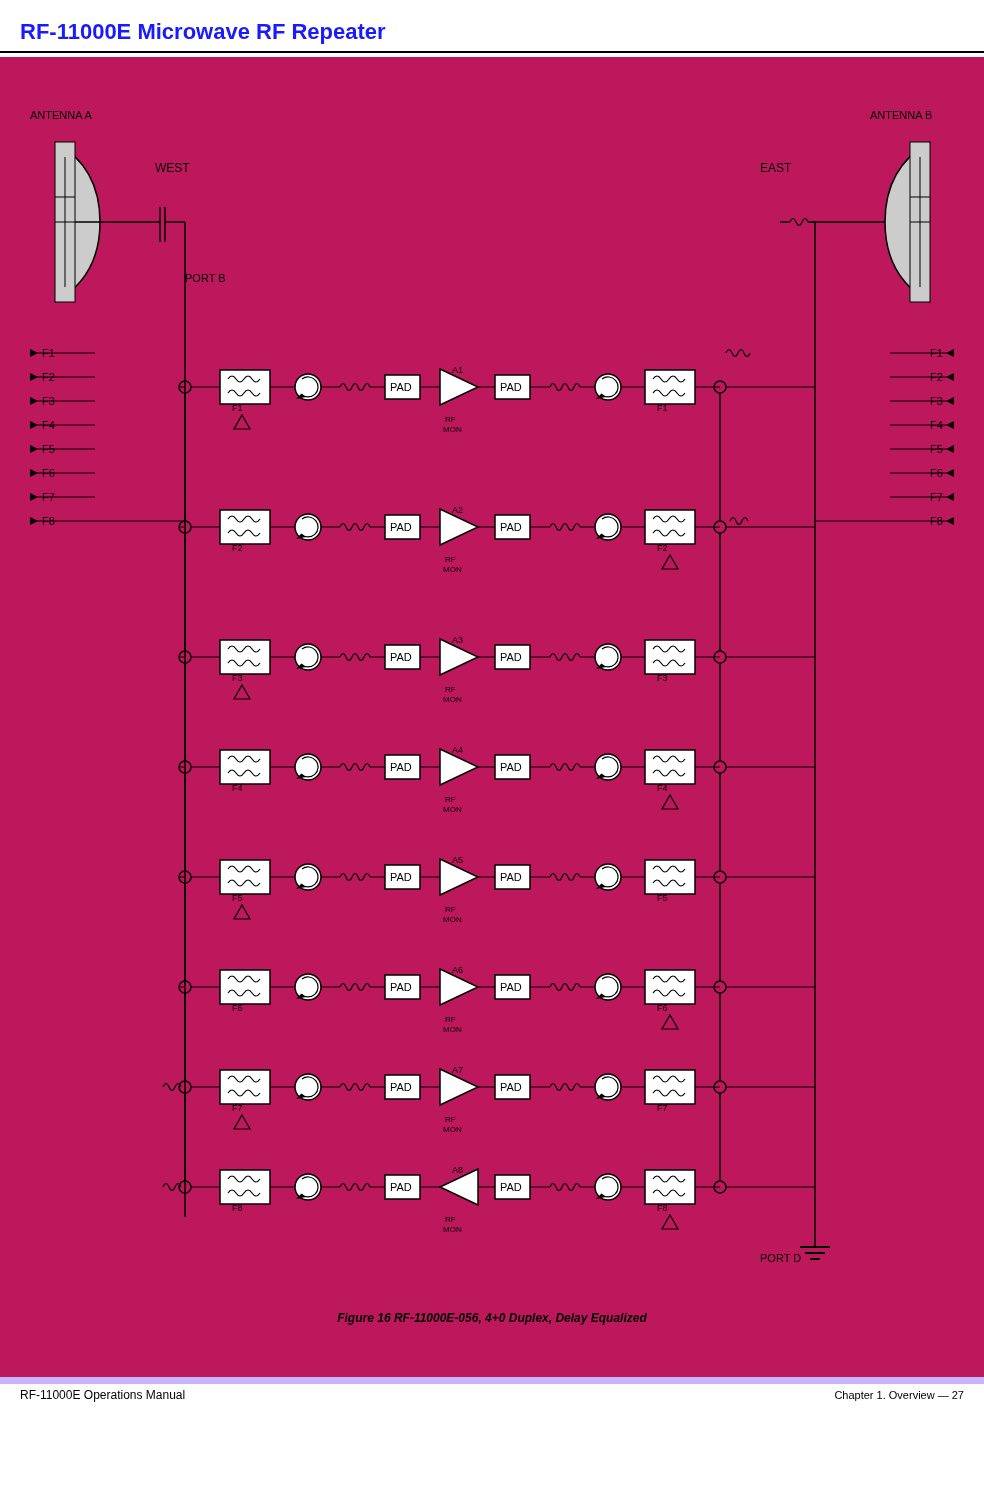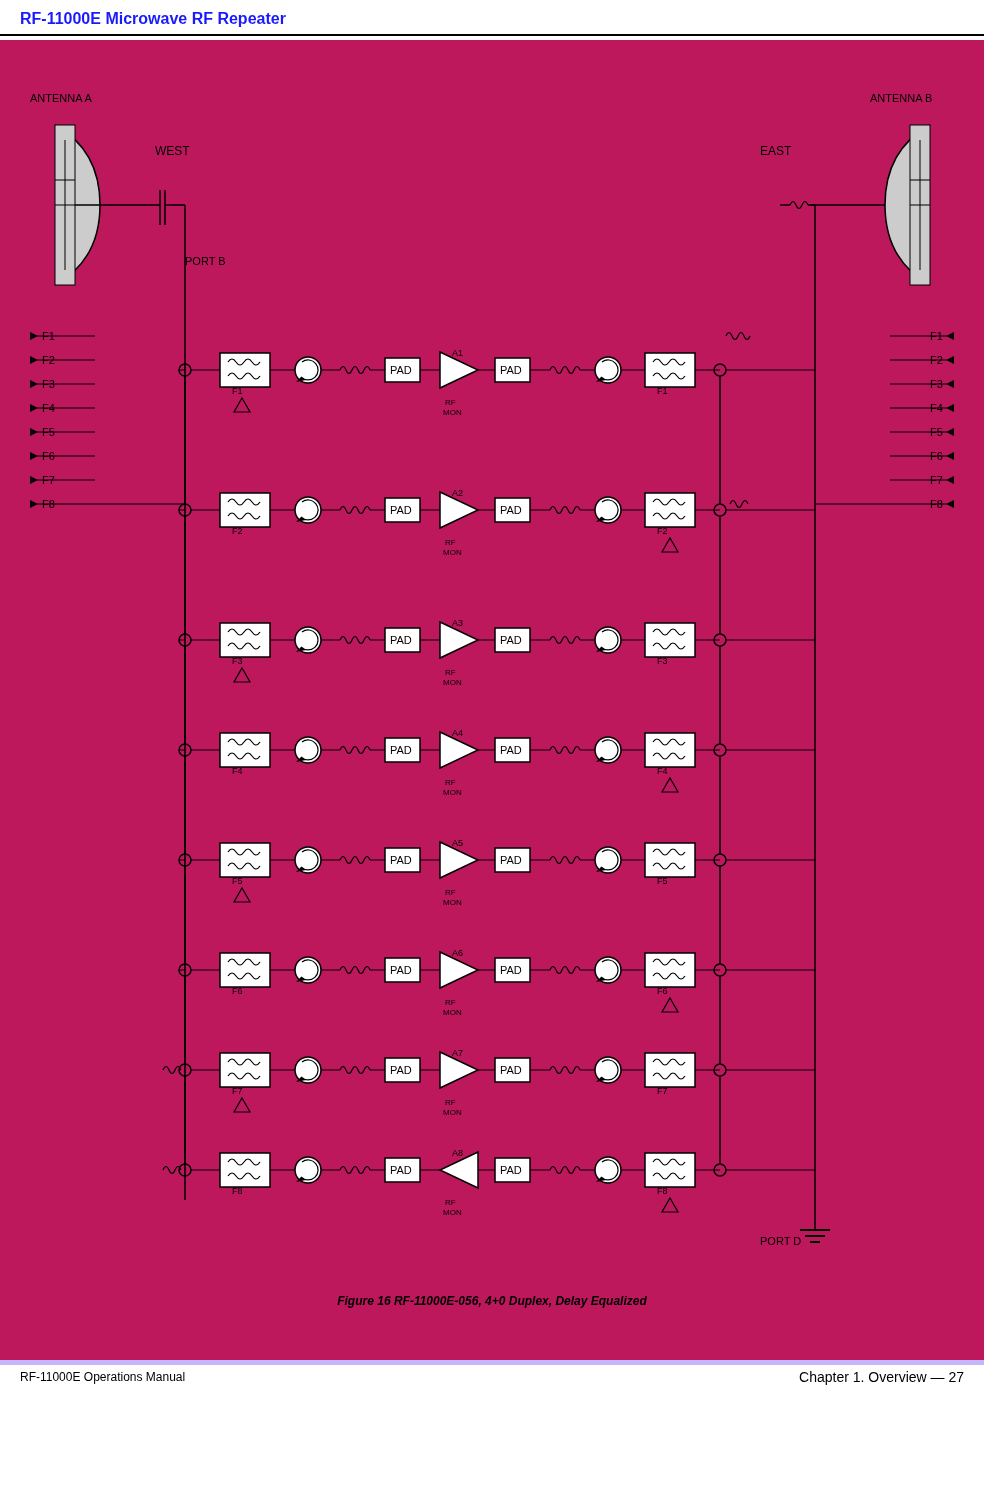--- a/index.html
+++ b/index.html
@@ -14,23 +14,24 @@
       overflow-x: hidden;
     }
 
     
     .page-header {
       padding: 10px 20px 6px 20px;
       border-bottom: 2px solid #000;
       margin-bottom: 4px;
     }
     .page-title {
-      font-size: 16px;
+      font-size: 22px;
       font-weight: bold;
       color: #1a1aff;
+      margin-top: 9px;
     }
 
     
     .diagram-area {
       position: relative;
       width: 984px;
       height: 1320px;
       background: #be185d;
     }
 
@@ -608,16 +609,16 @@
     <line x1="726" y1="1030" x2="815" y2="1030" stroke="#000" stroke-width="1"></line>
     <line x1="726" y1="1130" x2="815" y2="1130" stroke="#000" stroke-width="1"></line>
 
     <path d="M 730 464 Q 733 457 736 464 Q 739 471 742 464 Q 745 457 748 464" fill="none" stroke="#000" stroke-width="1.2"></path>
 
     <text x="492" y="1265" font-size="12" font-style="italic" font-weight="bold" text-anchor="middle" fill="#000">Figure 16  RF-11000E-056, 4+0 Duplex, Delay Equalized</text>
 
   </svg>
 </div>
 
-<div style="position:relative; width:984px; border-top:5px solid #c4b5fd; display:flex; justify-content:space-between; align-items:center; padding:4px 20px; background:#fff; margin-top: 0;">
+<div style="position:relative; width:984px; border-top:7px solid #c4b5fd; display:flex; justify-content:space-between; align-items:center; padding:4px 20px; background:#fff; margin-top: 0;">
   <span style="font-size:12px;">RF-11000E Operations Manual</span>
-  <span style="font-size:14px;">Chapter 1.  Overview — 27</span>
+  <span style="font-size:11px;">Chapter 1.  Overview — 27</span>
 </div>
 
 </body></html>

